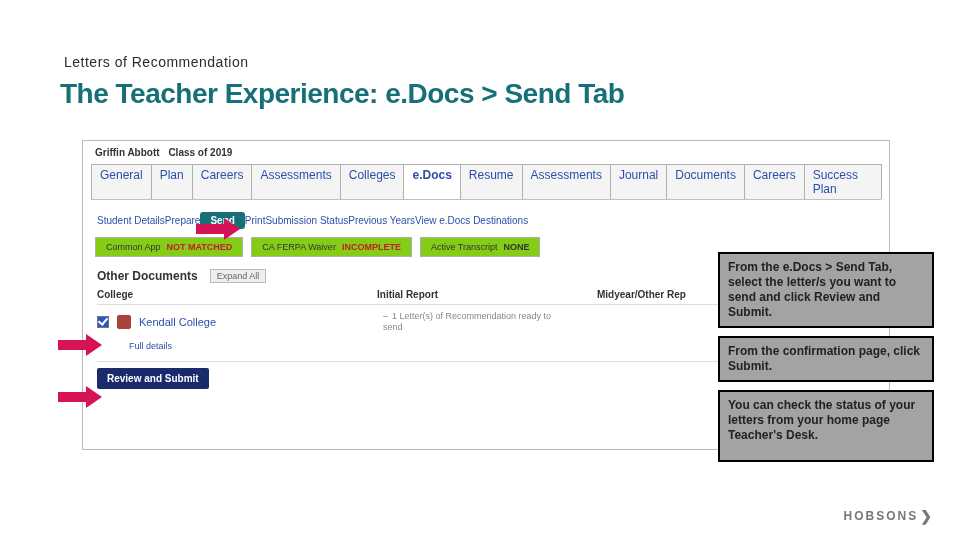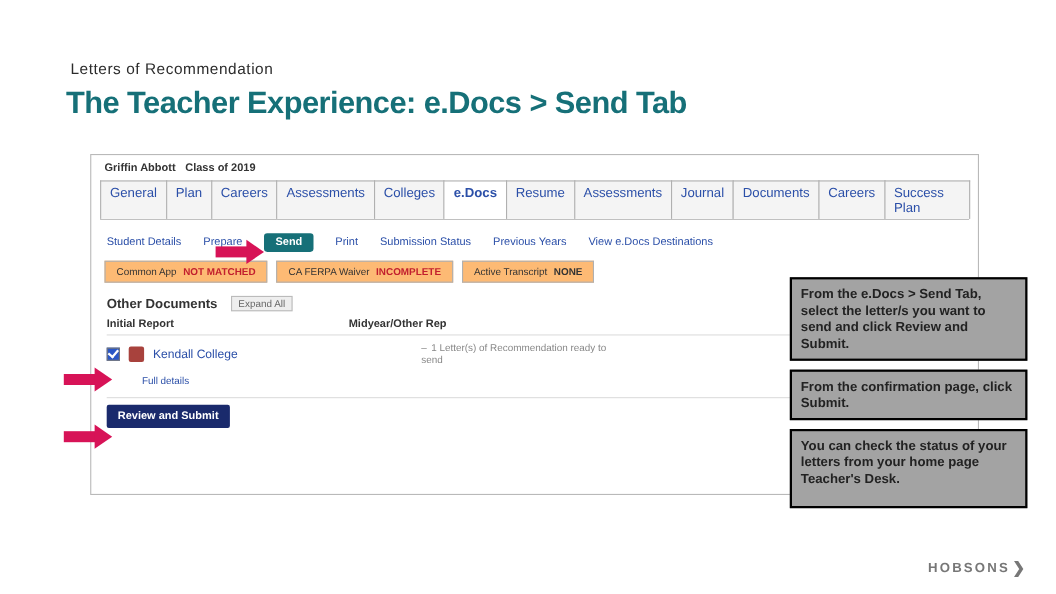--- a/index.html
+++ b/index.html
@@ -11,26 +11,26 @@
   .screenshot-frame { position: absolute; left: 82px; top: 140px; width: 808px; height: 310px; border: 1px solid #b9b9b9; background: #fff; font-size: 10px; color: #333; }
   .student-row { padding: 6px 12px; font-size: 10px; }
   .student-name { font-weight: 700; }
   .class-year { font-weight: 700; margin-left: 6px; }
 
   .tabs { display: flex; gap: 0; padding: 0 8px; }
   .tab { border: 1px solid #b0b0b0; border-bottom: none; padding: 3px 8px; font-size: 12px; color: #2b4fa8; background: #f4f4f4; margin-right: -1px; position: relative; }
   .tab.active { background: #fff; font-weight: 700; }
   .tab-underline { height: 1px; background: #c0c0c0; margin: 0 8px 8px 8px; }
 
-  .subtabs { display: flex; gap: 20px; padding: 4px 14px 8px 14px; font-size: 10px; align-items: center; }
+  .subtabs { display: flex; padding: 4px 14px 8px 14px; font-size: 10px; align-items: center; }
   .sublink { color: #2b4fa8; }
   .subtab-chip { background: #167078; color: #fff; padding: 3px 10px; border-radius: 3px; font-weight: 700; font-size: 10px; }
 
   .status-row { display: flex; gap: 8px; padding: 0 12px 8px 12px; }
-  .status-box { border: 1px solid #b0b0b0; padding: 4px 10px; font-size: 9px; display: flex; gap: 6px; align-items: center; background: #fdba74; }
+  .status-box { border: 1px solid #b0b0b0; padding: 4px 10px; font-size: 9px; display: flex; gap: 6px; align-items: center; background: #84cc16; }
   .status-val { font-weight: 700; }
   .red { color: #c21f2e; }
 
   .send-docs-header { padding: 4px 14px; font-size: 12px; font-weight: 700; display: flex; align-items: center; gap: 12px; }
   .expand-btn { border: 1px solid #bbb; background: #eee; font-size: 9px; padding: 1px 6px; font-weight: 400; color: #666; }
 
   .columns-row { display: flex; padding: 2px 14px 4px 14px; font-size: 10px; color: #333; font-weight: 600; }
   .col-college { flex: 0 0 280px; }
   .col-ir { flex: 0 0 220px; }
   .col-mo { flex: 1; }
@@ -112,20 +112,21 @@
         <span class="status-val">NONE</span>
       </div>
     </div>
 
     <div class="send-docs-header">
       <span>Other Documents</span>
       <span class="expand-btn">Expand All</span>
     </div>
 
     <div class="columns-row">
+      <div class="col-college">College</div>
       <div class="col-ir">Initial Report</div>
       <div class="col-mo">Midyear/Other Rep</div>
     </div>
     <div class="rule"></div>
 
     <div class="college-row">
       <div class="chk"></div>
       <div class="crest"></div>
       <div class="col-college" style="flex:0 0 244px;">
         <span class="college-name">Kendall College</span>

